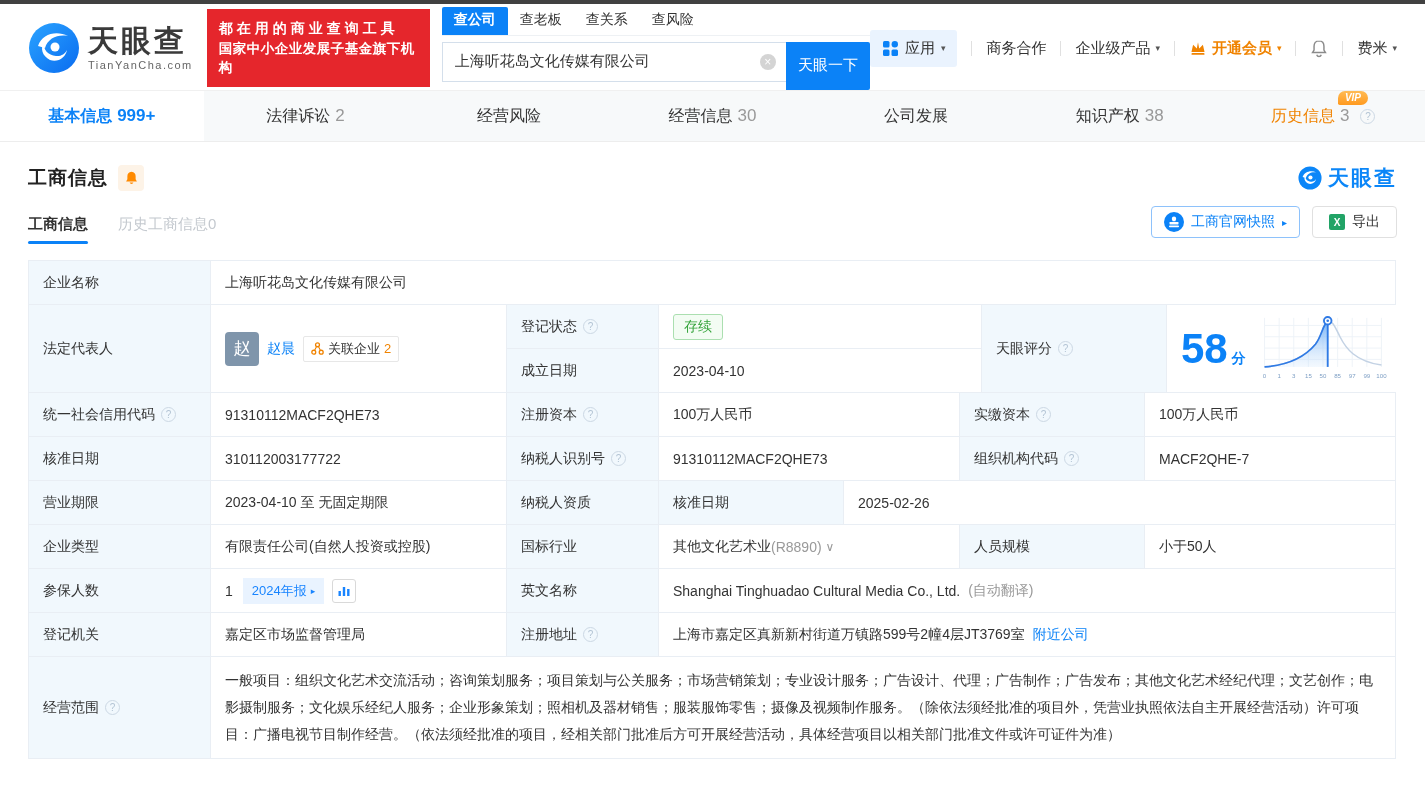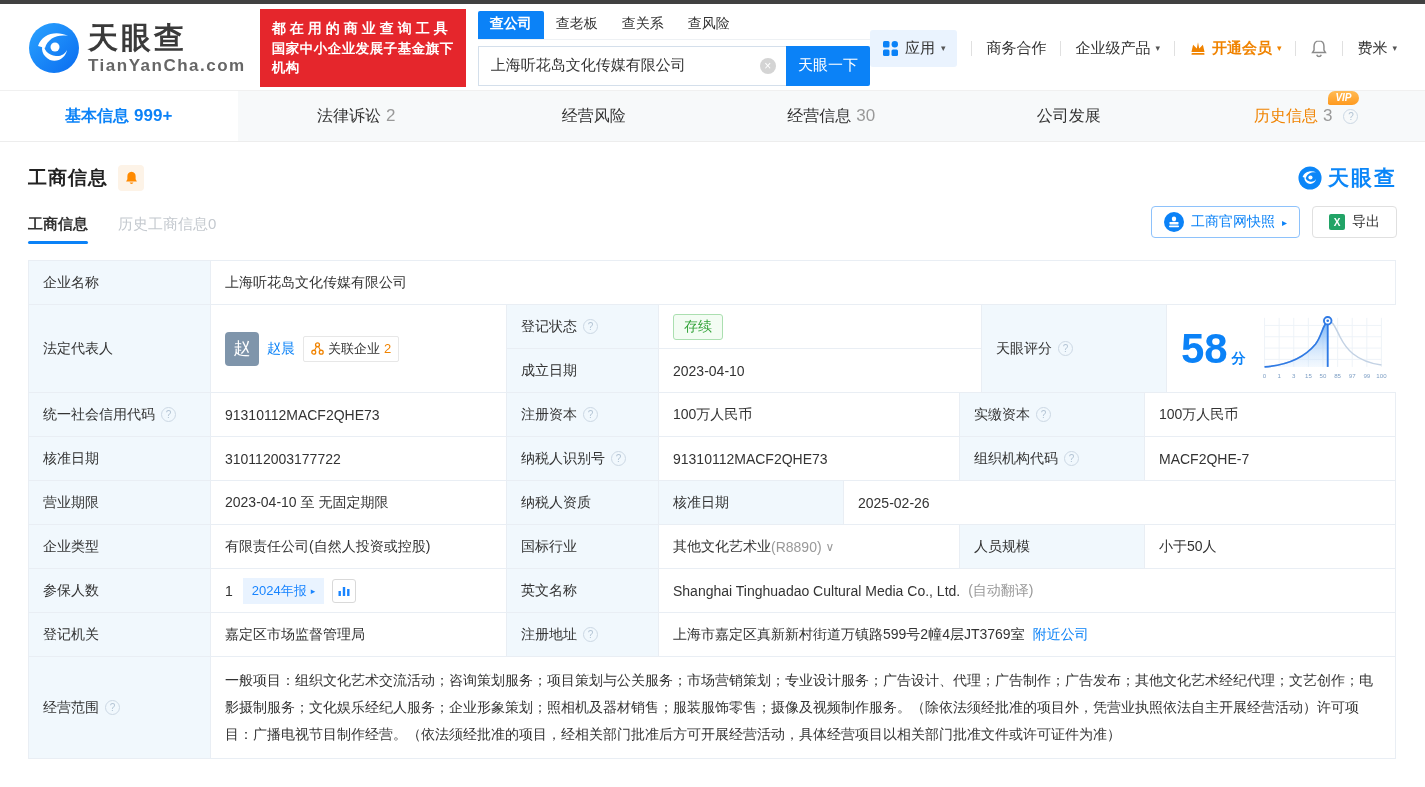--- a/index.html
+++ b/index.html
@@ -4,33 +4,33 @@
 <style>
   * { margin:0; padding:0; box-sizing:border-box; }
   html,body { width:1425px; background:#fff; font-family:"Liberation Sans","DejaVu Sans",sans-serif; color:#333; }
   .topline { height:4px; background:#414141; }
 
   
   .header { display:flex; align-items:center; padding:12px 28px 10px 28px; height:86px; }
   .logo-wrap { display:flex; align-items:center; gap:8px; }
   .logo-text { display:flex; flex-direction:column; line-height:1; }
   .logo-cn { font-size:30px; font-weight:bold; color:#3a3a3a; letter-spacing:3px; }
-  .logo-en { font-size:17px; font-weight:bold; color:#666; letter-spacing:1.5px; margin-top:4px; }
+  .logo-en { font-size:11px; font-weight:normal; color:#666; letter-spacing:1.5px; margin-top:4px; }
   .banner { background:#e5262c; color:#fff; margin-left:14px; padding:9px 12px; line-height:1.45; }
   .banner-l1 { font-size:14px; font-weight:bold; letter-spacing:4px; }
   .banner-l2 { font-size:13.5px; font-weight:bold; letter-spacing:0.5px; }
   .search-block { margin-left:12px; width:452px; }
   .search-tabs { display:flex; align-items:flex-end; gap:0; border-bottom:1px solid #eef1f4; }
   .stab { font-size:14px; color:#333; padding:4px 12px 6px; cursor:pointer; }
   .stab.active { background:#0b82f7; color:#fff; font-weight:bold; border-radius:2px 2px 0 0; }
   .search-row { display:flex; margin-top:6px; }
   .search-input-wrap { position:relative; flex:1; }
   .search-input { width:100%; height:40px; border:1px solid #d4dfeb; border-right:none; padding:0 34px 0 12px; font-size:15px; color:#333; outline:none; font-family:inherit; }
   .clear-btn { position:absolute; right:10px; top:12px; width:16px; height:16px; border-radius:50%; background:#d4d4d4; color:#fff; font-size:12px; display:flex; align-items:center; justify-content:center; cursor:pointer; line-height:1; }
-  .search-btn { width:84px; height:40px; background:#0b82f7; color:#fff; border:none; font-size:15px; cursor:pointer; font-family:inherit; border-radius:0 2px 2px 0; }
+  .search-btn { width:84px; height:48px; background:#0b82f7; color:#fff; border:none; font-size:15px; cursor:pointer; font-family:inherit; border-radius:0 2px 2px 0; }
   .header-right { margin-left:auto; display:flex; align-items:center; font-size:15px; color:#333; white-space:nowrap; }
   .apps-btn { display:flex; align-items:center; gap:6px; background:#eaf3fe; padding:9px 12px; border-radius:3px; cursor:pointer; }
   .hdivider { width:1px; height:15px; background:#e0e0e0; margin:0 14px; }
   .hitem { display:flex; align-items:center; gap:5px; cursor:pointer; }
   .caret { font-size:9px; color:#555; }
   .vip-link { color:#f08300; font-weight:bold; display:flex; align-items:center; gap:5px; cursor:pointer; }
   .vip-link .caret { color:#f08300; }
 
   
   .tabbar { display:flex; height:52px; background:#f7f9fa; border-top:1px solid #f0f0f0; border-bottom:1px solid #ededed; }
@@ -198,20 +198,24 @@
   <div class="main-tab">
     <span>经营风险</span>
   </div>
   <div class="main-tab">
     <span>经营信息</span>
     <span class="cnt">30</span>
   </div>
   <div class="main-tab">
     <span>公司发展</span>
   </div>
+  <div class="main-tab">
+    <span>知识产权</span>
+    <span class="cnt">38</span>
+  </div>
   <div class="main-tab vip-tab">
     <span class="vip-badge">VIP</span>
     <span>历史信息</span>
     <span class="cnt">3</span>
     <span class="q">?</span>
   </div>
 </div>
 
 <div class="section-head">
   <span class="section-title">工商信息</span>

